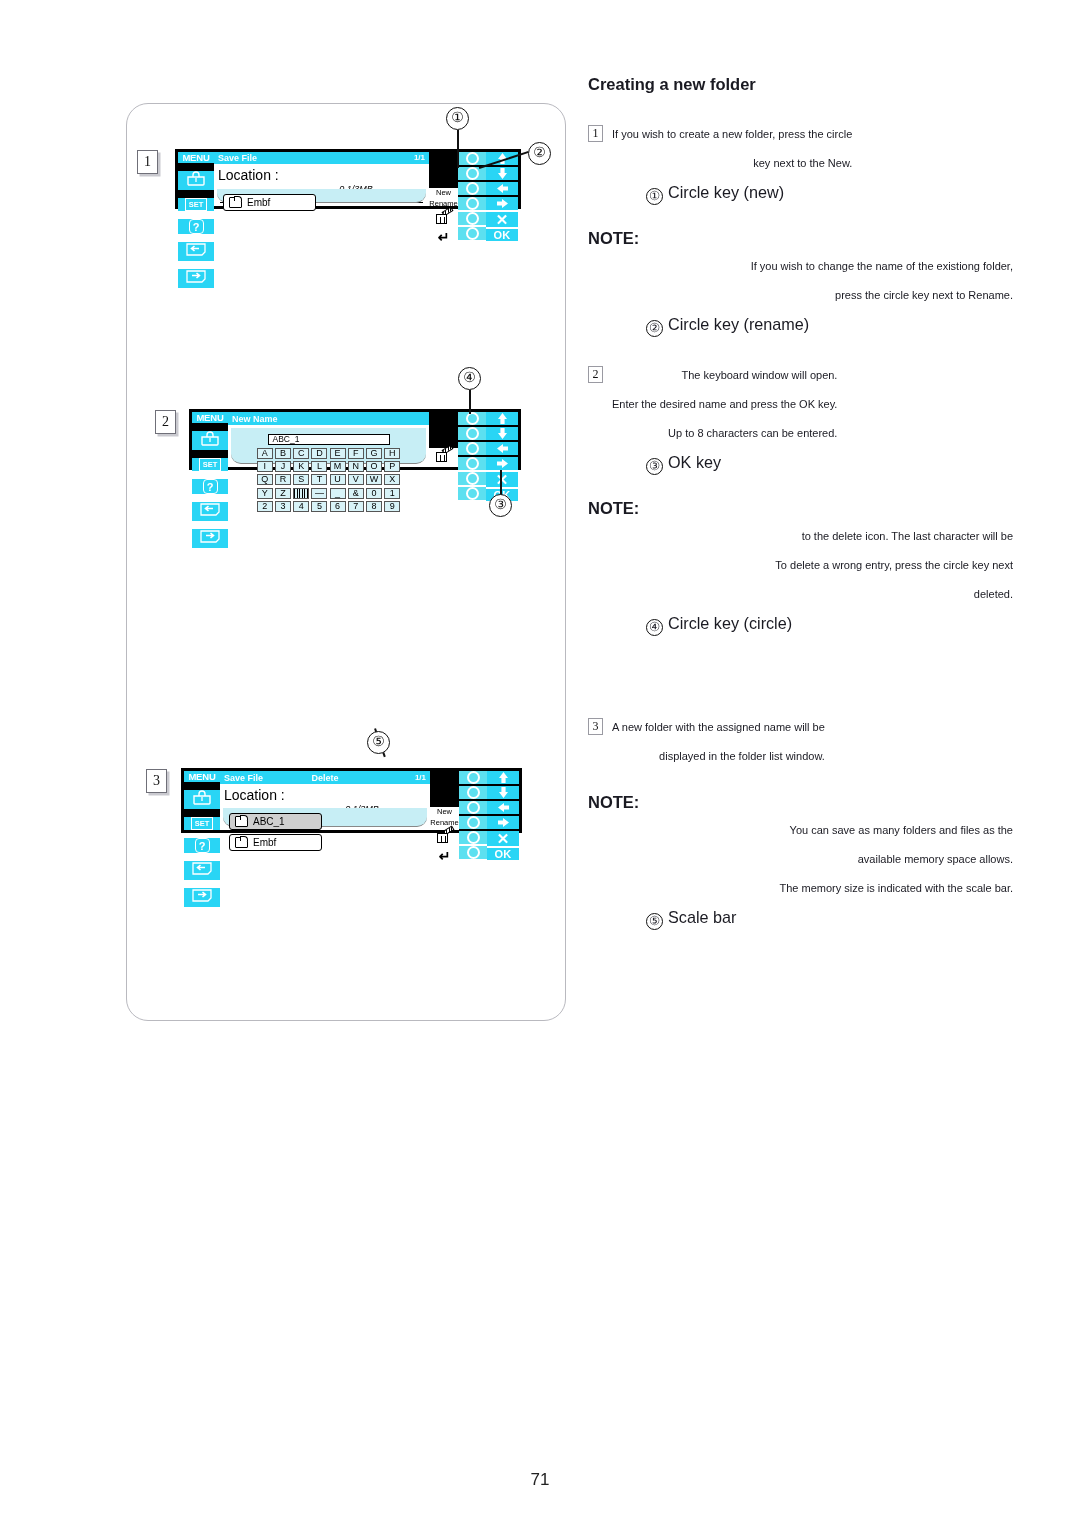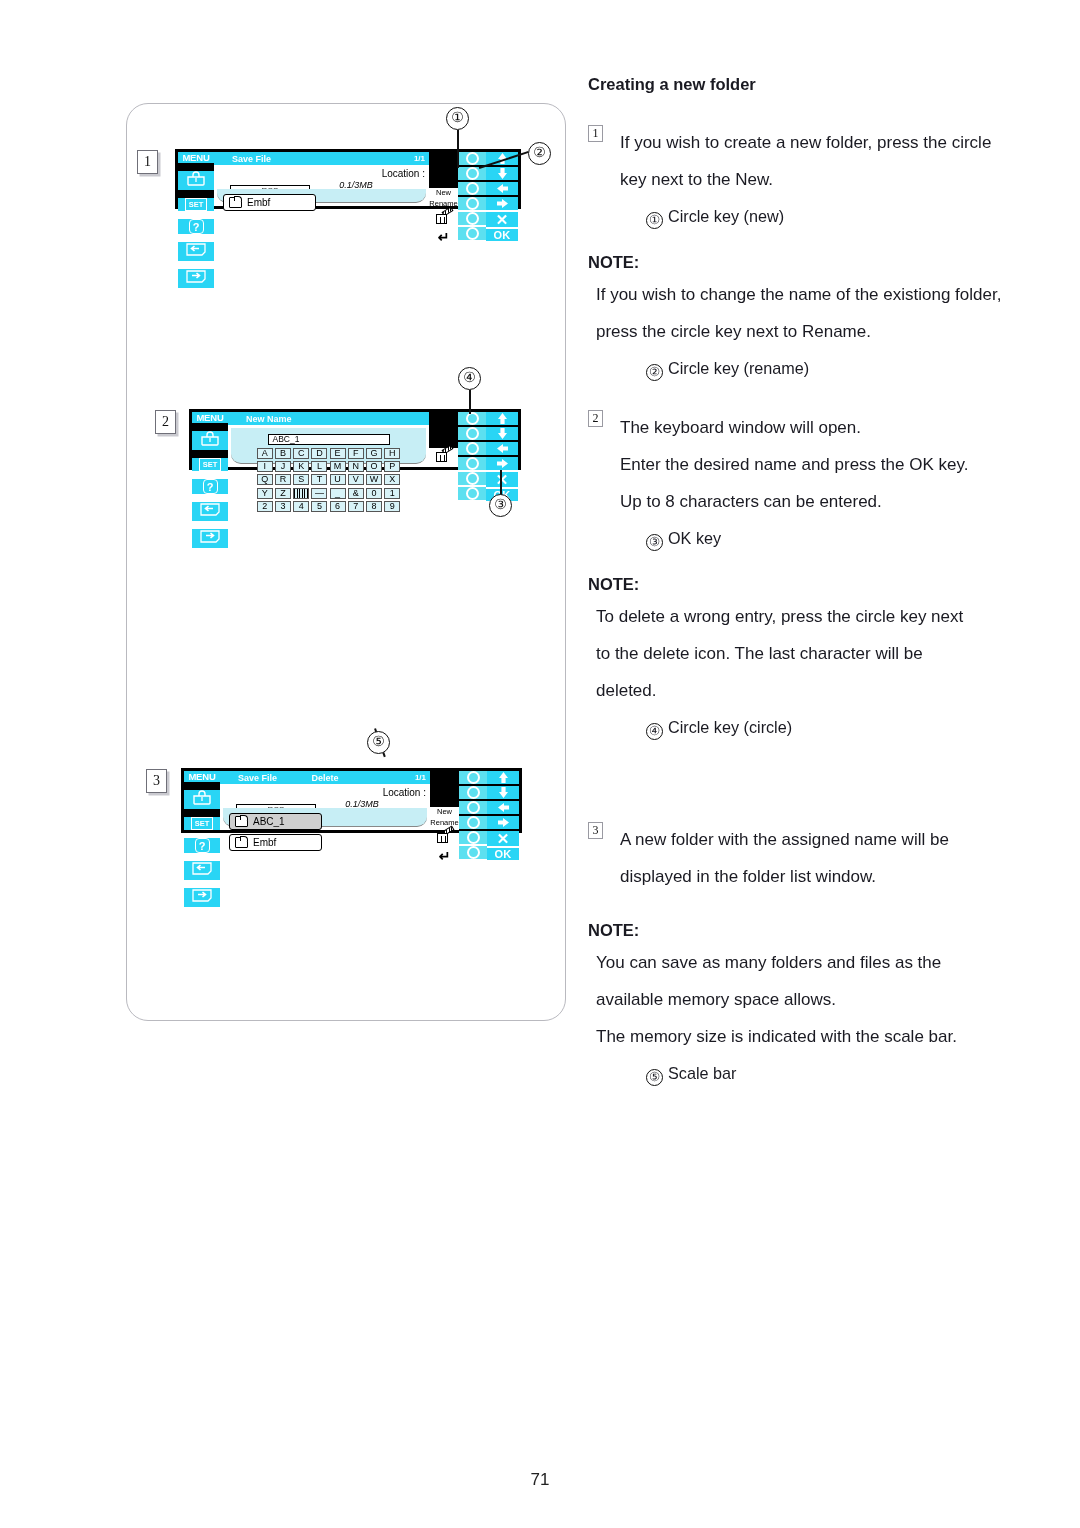--- a/index.html
+++ b/index.html
@@ -59,28 +59,28 @@
   .sb-q{ width:15px; height:15px; border-radius:4px; display:flex; align-items:center;
          justify-content:center; font-size:11px; font-weight:bold; color:#fff; }
 
   .dev-main{ flex:1; background:#fff; position:relative; display:flex; flex-direction:column; }
 
   .title-bar{
     height:13px; background:#29d5f5; position:relative;
     display:flex; align-items:center;
     color:#fff; font-size:9px; font-weight:bold;
   }
-  .tb-left{ position:absolute; left:18px; }
+  .tb-left{ position:absolute; left:4px; }
   .tb-center{ position:absolute; left:50%; transform:translateX(-50%); }
   .tb-right{ position:absolute; right:4px; font-size:8px; }
 
   .panel-body{
     flex:1; background:#fff; position:relative; padding:3px 4px;
   }
-  .loc-label{ font-size:10px; color:#000;text-align:right; }
+  .loc-label{ font-size:14px; color:#000; }
   .loc-row{ display:flex; align-items:flex-end; gap:7px; margin-top:1px; padding-left:12px;}
   .loc-box{
     width:80px; height:11px; border:1.2px solid #000; background:#fff;
     font-size:8px; text-align:center; line-height:9px; color:#333;
   }
   .scale-wrap{ position:relative;font-style:italic; }
   .scale-txt{ font-size:9px; color:#000; text-align:center; line-height:10px;}
   .scale-bar{
     width:78px; height:6px; border:1.2px solid #000; background:#fff;
   }
@@ -184,21 +184,21 @@
     background:#fff; color:#111; z-index:20;
   }
   .leader{ position:absolute; background:#111; z-index:19; }
 
   
   #text-col{
     position:absolute; left:588px; top:75px; width:425px;
   }
   .h-title{ font-size:16.5px; font-weight:bold; margin:0 0 26px 0;}
   .note-h{ font-size:16.5px; font-weight:bold; margin:22px 0 4px 0;}
-  .para{ font-size:17px; line-height:29px; margin:8px; }
+  .para{ font-size:11px; line-height:29px; margin:0;text-align:right; }
   .step-row{ display:flex; gap:9px; align-items:flex-start; }
   .num-sq{
     flex:none; width:15px; height:17px; margin-top:5px;
     border:1.2px solid #9a9aa2; background:#fff;
     font-size:12px; line-height:15px; text-align:center;
     font-family:"Liberation Serif", serif; color:#111;
   }
   .sub-line{ font-size:16.2px; line-height:29px; margin-left:58px;}
   .cir-n{
     display:inline-block; width:17px; height:17px;
@@ -707,22 +707,22 @@
         <p class="para">Up to 8 characters can be entered.</p>
       </div>
     </div>
     <div class="sub-line">
       <span class="cir-n">③</span><span>OK key</span>
     </div>
   </div>
 
   <div class="blk">
     <div class="note-h">NOTE:</div>
+    <p class="para">to the delete icon. The last character will be</p>
     <p class="para">To delete a wrong entry, press the circle key next</p>
-    <p class="para">to the delete icon. The last character will be</p>
     <p class="para">deleted.</p>
     <div class="sub-line">
       <span class="cir-n">④</span><span>Circle key (circle)</span>
     </div>
   </div>
 
   <div class="blk" style="margin-top:75px;">
     <div class="step-row">
       <span class="num-sq">3</span>
       <div>

